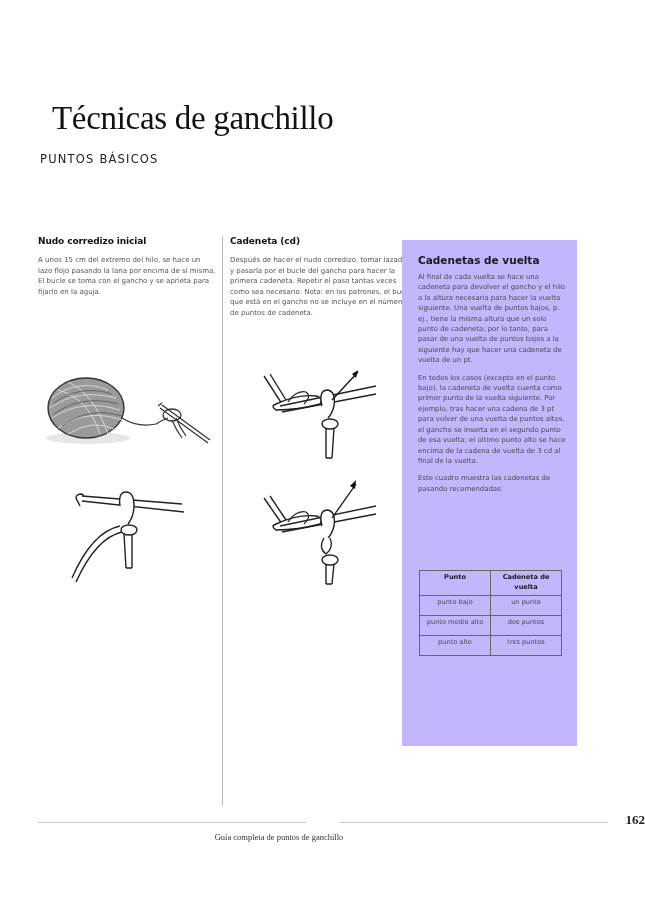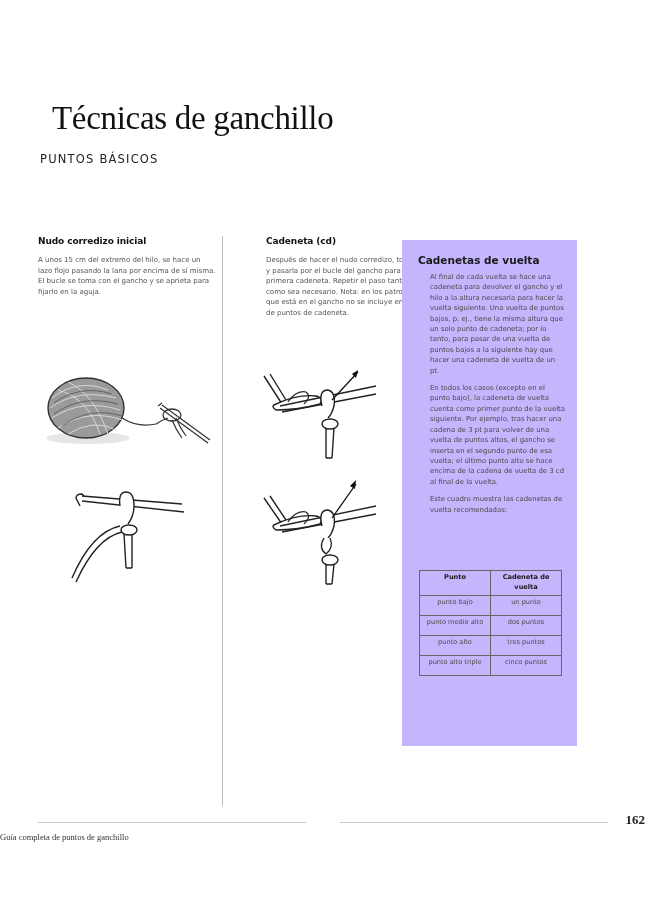--- a/index.html
+++ b/index.html
@@ -9,38 +9,38 @@
          font-family: "Liberation Serif", serif; font-weight: normal;
          font-size: 33px; letter-spacing: -0.3px; color: #111; }
   .section-label { position: absolute; left: 40px; top: 152px;
          font-family: "DejaVu Sans", sans-serif; font-size: 11.5px;
          letter-spacing: 1.2px; color: #222; }
   .col { position: absolute; top: 236px; }
   .col h2 { margin: 0 0 9px 0; font-family: "DejaVu Sans", sans-serif;
          font-size: 9px; font-weight: bold; color: #111; letter-spacing: -0.1px; }
   .col p { margin: 0; font-size: 7px; line-height: 10.6px; color: #555; }
   .col1 { left: 38px; width: 178px; }
-  .col2 { left: 230px; width: 182px; margin-left: 36px; }
+  .col2 { left: 230px; width: 182px; }
   .divider { position: absolute; left: 222px; top: 236px; width: 1px; height: 570px;
          background: #bdbdbd; }
   .box { position: absolute; left: 402px; top: 240px; width: 175px; height: 506px;
          background: #c4b5fd; }
   .box-inner { position: absolute; left: 16px; top: 14px; width: 148px; }
   .box h2 { margin: 0 0 6px 0; font-size: 10.5px; font-weight: bold; color: #1a1a1a; }
-  .box p { margin: 0 0 7px 12px; font-size: 6.9px; line-height: 10.4px; color: #4a4a4a; }
+  .box p { margin: 0 0 7px 0; font-size: 6.9px; line-height: 10.4px; color: #4a4a4a; }
   table.rt { position: absolute; left: 17px; top: 330px; width: 143px;
          border-collapse: collapse; font-size: 6.6px; color: #4a4a4a; }
   table.rt td, table.rt th { border: 1px solid #666; padding: 2px 3px 3px 3px;
          vertical-align: top; text-align: center; line-height: 9.5px; }
   table.rt th { font-weight: bold; color: #1a1a1a; height: 18px; }
   table.rt td { height: 14px; }
   .footer-line { position: absolute; top: 822px; height: 1px; background: #c8c8c8; }
   .page-number { position: absolute; left: 0; width: 645px; top: 812px; text-align: right;
          font-family: "Liberation Serif", serif; font-size: 13px; font-weight: bold; color: #222; }
-  .book-title { position: absolute; left: 0; width: 558px; top: 832px; 
+  .book-title { position: absolute; left: 0; width: 558px; top: 832px; text-align: center;
          font-family: "Liberation Serif", serif; font-size: 8.5px; color: #333; }
   .illus { position: absolute; }
 </style>
 </head>
 <body>
 
 <h1 class="page-title">Técnicas de ganchillo</h1>
 <div class="section-label">PUNTOS BÁSICOS</div>
 
 <div class="col col1">
@@ -118,21 +118,21 @@
   <path d="M68 88 L68 108 M76 88 L74 108 M68 108 L74 108" stroke="#222" stroke-width="1.4" fill="none"></path>
   <line x1="74" y1="42" x2="98" y2="8" stroke="#111" stroke-width="1.3"></line>
   <path d="M98 4 L92 10 L97 13 Z" fill="#111"></path>
 </svg>
 
 <div class="box">
   <div class="box-inner">
     <h2>Cadenetas de vuelta</h2>
     <p>Al final de cada vuelta se hace una cadeneta para devolver el gancho y el hilo a la altura necesaria para hacer la vuelta siguiente. Una vuelta de puntos bajos, p. ej., tiene la misma altura que un solo punto de cadeneta; por lo tanto, para pasar de una vuelta de puntos bajos a la siguiente hay que hacer una cadeneta de vuelta de un pt.</p>
     <p>En todos los casos (excepto en el punto bajo), la cadeneta de vuelta cuenta como primer punto de la vuelta siguiente. Por ejemplo, tras hacer una cadena de 3 pt para volver de una vuelta de puntos altos, el gancho se inserta en el segundo punto de esa vuelta; el último punto alto se hace encima de la cadena de vuelta de 3 cd al final de la vuelta.</p>
-    <p>Este cuadro muestra las cadenetas de vuelta recomendadas:</p>
+    <p>Este cuadro muestra las cadenetas de pasando recomendadas:</p>
   </div>
   <table class="rt">
     <thead>
       <tr>
         <th style="width:50%">Punto</th>
         <th>Cadeneta de vuelta</th>
       </tr>
     </thead>
     <tbody>
       <tr>
@@ -140,24 +140,20 @@
         <td>un punto</td>
       </tr>
       <tr>
         <td>punto medio alto</td>
         <td>dos puntos</td>
       </tr>
       <tr>
         <td>punto alto</td>
         <td>tres puntos</td>
       </tr>
-      <tr>
-        <td>punto alto triple</td>
-        <td>cinco puntos</td>
-      </tr>
     </tbody>
   </table>
 </div>
 
 <div class="footer-line" style="left:38px;width:268px"></div>
 <div class="footer-line" style="left:340px;width:268px"></div>
 <div class="page-number">162</div>
 <div class="book-title">Guía completa de puntos de ganchillo</div>
 
 </body></html>

